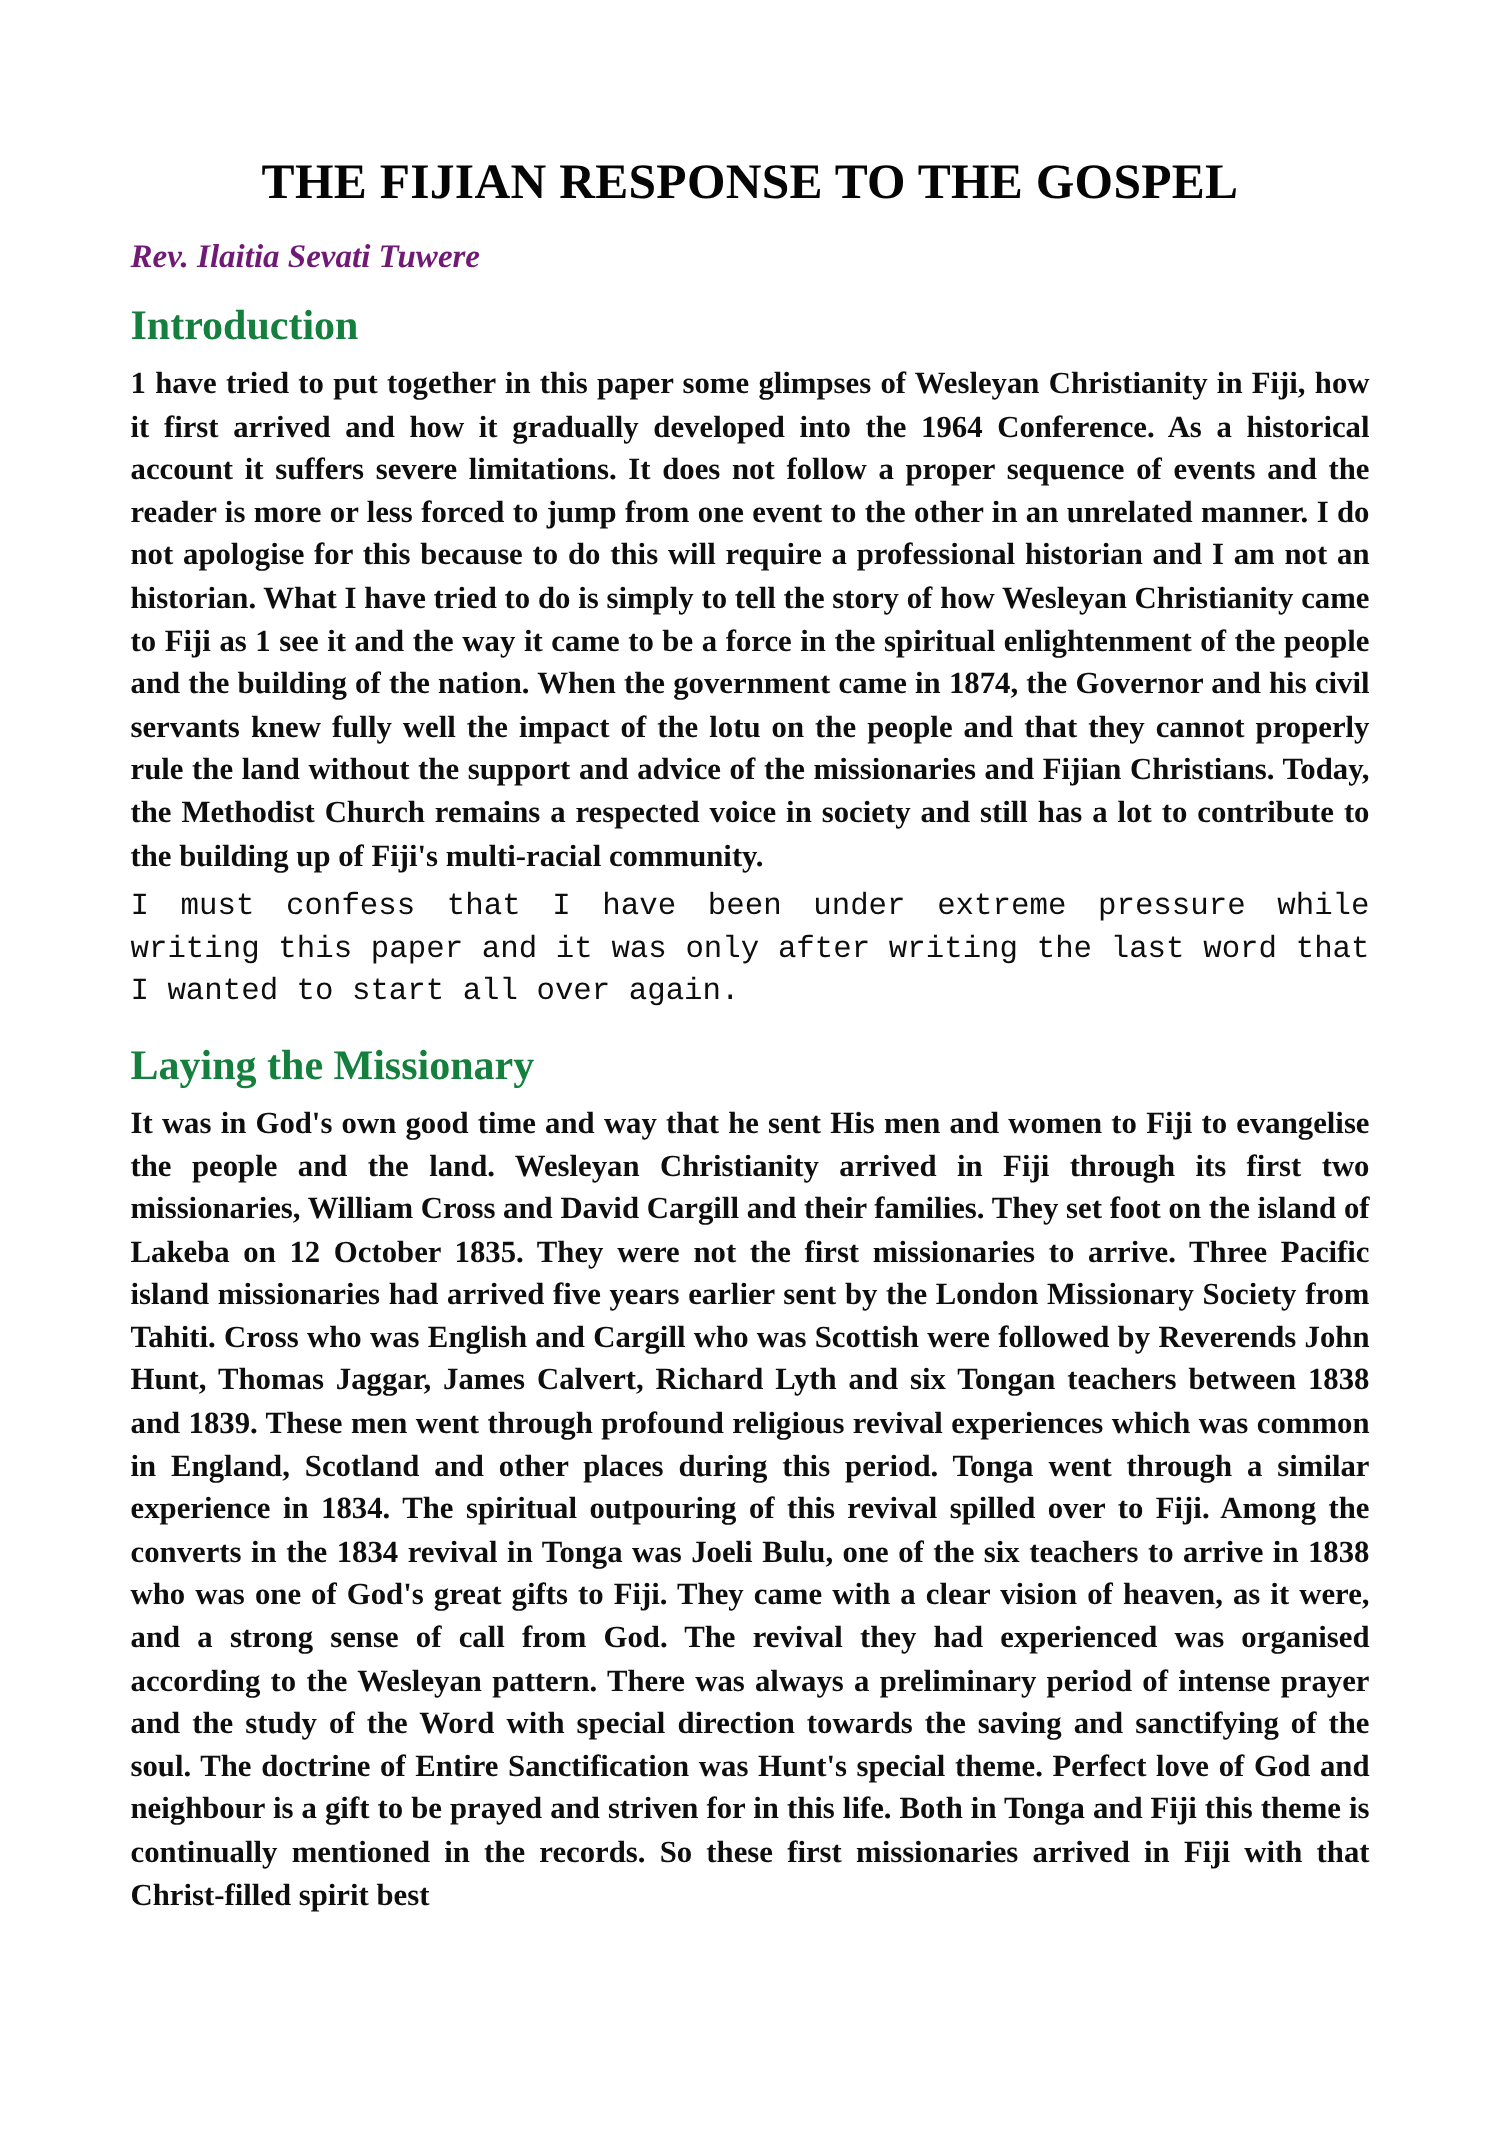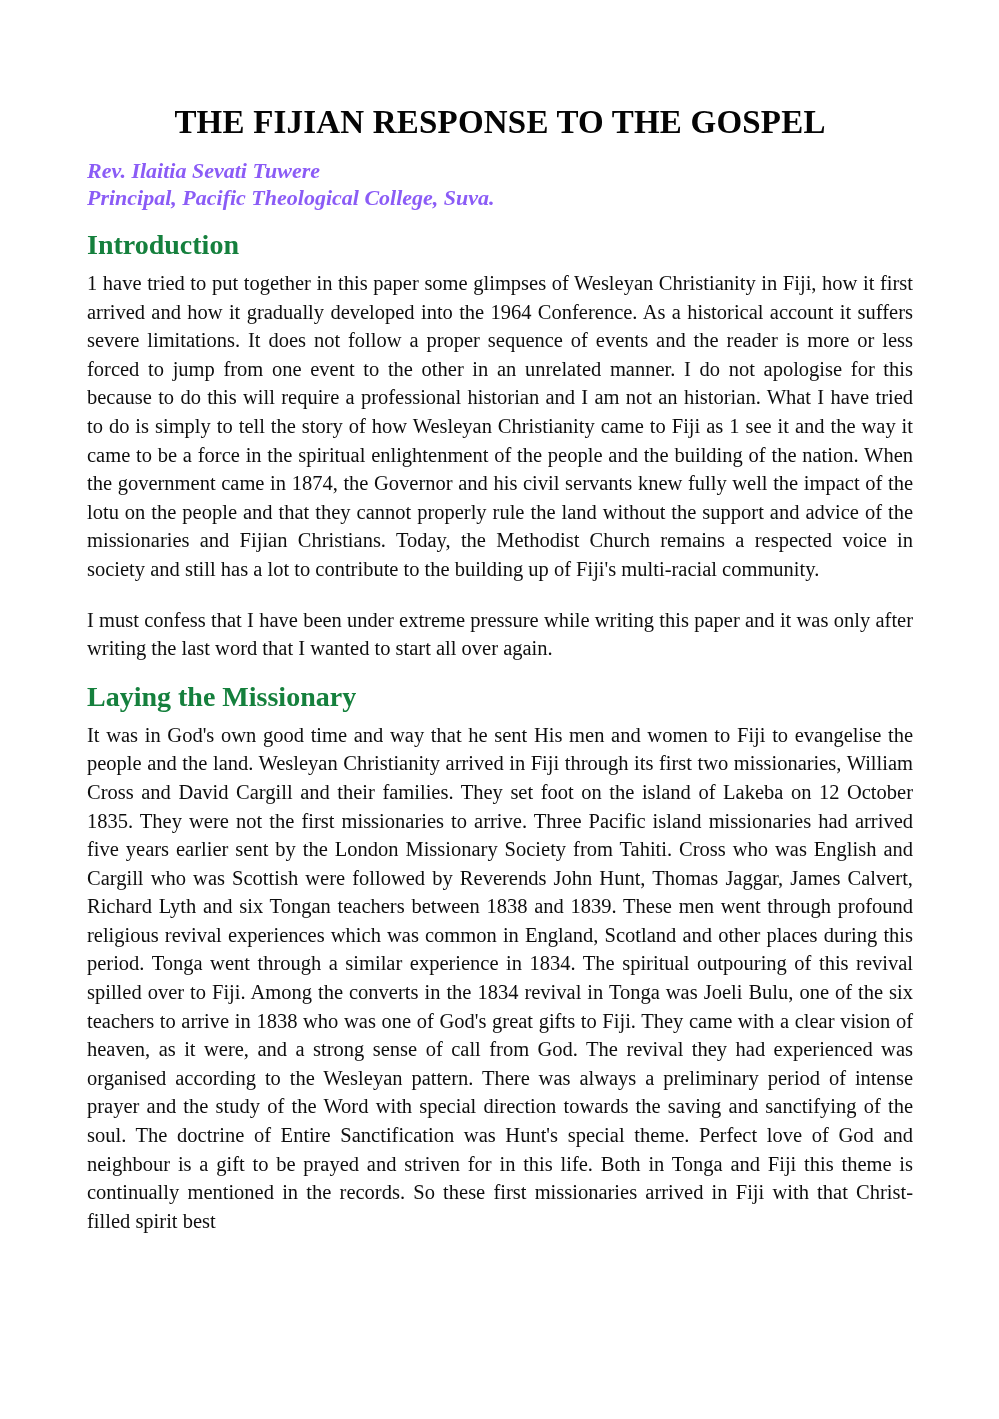--- a/index.html
+++ b/index.html
@@ -28,53 +28,54 @@
     color: #050505;
   }
   .author-block {
     margin-top: 16px;
   }
   .author-line {
     font-size: 22px;
     line-height: 27px;
     font-weight: bold;
     font-style: italic;
-    color: #8b5cf6;
+    color: #701a75;
   }
   .section-heading {
     margin: 17px 0 0 0;
     font-size: 28px;
     line-height: 33px;
     font-weight: bold;
     color: #15803d;
   }
   .body-para {
     margin: 9px 0 0 0;
     font-size: 20.5px;
     line-height: 28.6px;
     text-align: justify;
     color: #0e0e0e;
   }
   .body-para.after-heading {
     margin-top: 8px;
+    font-weight: bold;
   }
   .body-para.follow-para {
-    margin-top: 22px;
+    margin-top: 6px;
+    font-family: Liberation Mono, monospace;
   }
 </style>
 </head>
 <body>
 
 <div class="page">
 
   <h1 class="doc-title">THE FIJIAN RESPONSE TO THE GOSPEL</h1>
 
   <div class="author-block">
     <div class="author-line">Rev. Ilaitia Sevati Tuwere</div>
-    <div class="author-line">Principal, Pacific Theological College, Suva.</div>
   </div>
 
   <h2 class="section-heading">Introduction</h2>
 
   <p class="body-para after-heading">1 have tried to put together in this paper some glimpses of Wesleyan Christianity in Fiji, how it first arrived and how it gradually developed into the 1964 Conference. As a historical account it suffers severe limitations. It does not follow a proper sequence of events and the reader is more or less forced to jump from one event to the other in an unrelated manner. I do not apologise for this because to do this will require a professional historian and I am not an historian. What I have tried to do is simply to tell the story of how Wesleyan Christianity came to Fiji as 1 see it and the way it came to be a force in the spiritual enlightenment of the people and the building of the nation. When the government came in 1874, the Governor and his civil servants knew fully well the impact of the lotu on the people and that they cannot properly rule the land without the support and advice of the missionaries and Fijian Christians. Today, the Methodist Church remains a respected voice in society and still has a lot to contribute to the building up of Fiji's multi-racial community.</p>
 
   <p class="body-para follow-para">I must confess that I have been under extreme pressure while writing this paper and it was only after writing the last word that I wanted to start all over again.</p>
 
   <h2 class="section-heading">Laying the Missionary</h2>
 

